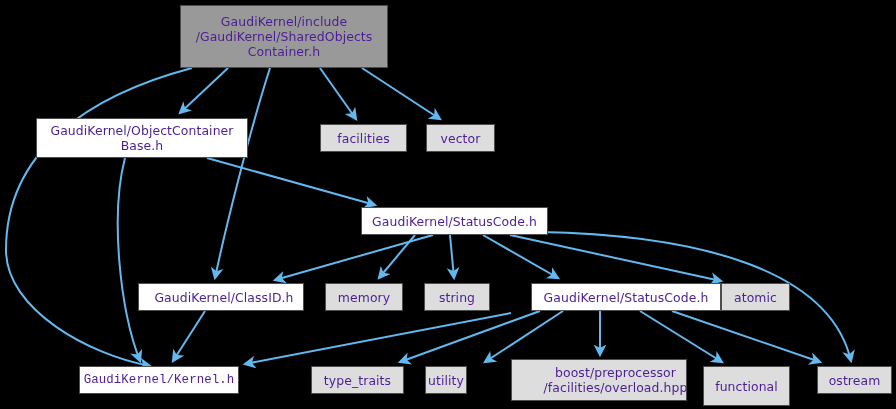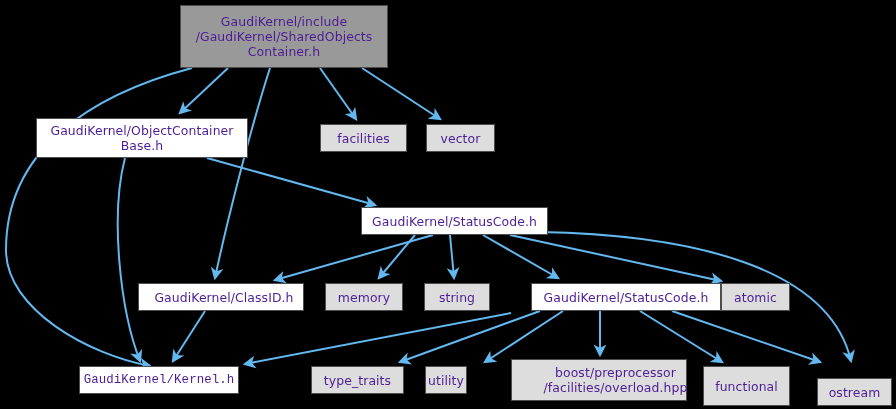--- a/index.html
+++ b/index.html
@@ -91,15 +91,15 @@
       <div class="node fill-gray" style="left: 325px; top: 283px; width: 78px; height: 28px; text-align: center;"><span class="node-label">memory</span></div>
       <div class="node fill-gray" style="left: 424px; top: 283px; width: 66px; height: 28px;"><span class="node-label">string</span></div>
       <div class="node fill-white" style="left: 531px; top: 283px; width: 190px; height: 28px;"><span class="node-label">GaudiKernel/StatusCode.h</span></div>
       <div class="node fill-gray" style="left: 721px; top: 283px; width: 69px; height: 28px;"><span class="node-label">atomic</span></div>
       <div class="node fill-white" style="left: 79px; top: 366px; width: 160px; height: 28px; font-family: Liberation Mono, monospace;"><span class="node-label">GaudiKernel/Kernel.h</span></div>
       <div class="node fill-gray" style="left: 311px; top: 366px; width: 93px; height: 28px;"><span class="node-label">type_traits</span></div>
       <div class="node fill-gray" style="left: 425px; top: 366px; width: 42px; height: 28px;"><span class="node-label">utility</span></div>
       <div class="node fill-gray" style="left: 511px; top: 359px; width: 176px; height: 42px; padding-left: 33px;"><span class="node-label">boost/preprocessor
 /facilities/overload.hpp</span></div>
       <div class="node fill-gray" style="left: 703px; top: 366px; width: 87px; height: 40px;"><span class="node-label">functional</span></div>
-      <div class="node fill-gray" style="left: 817px; top: 366px; width: 75px; height: 28px; margin-top: 12px;"><span class="node-label">ostream</span></div>
+      <div class="node fill-gray" style="left: 817px; top: 366px; width: 75px; height: 28px;"><span class="node-label">ostream</span></div>
     </div>
 </div>
 
 </body></html>

